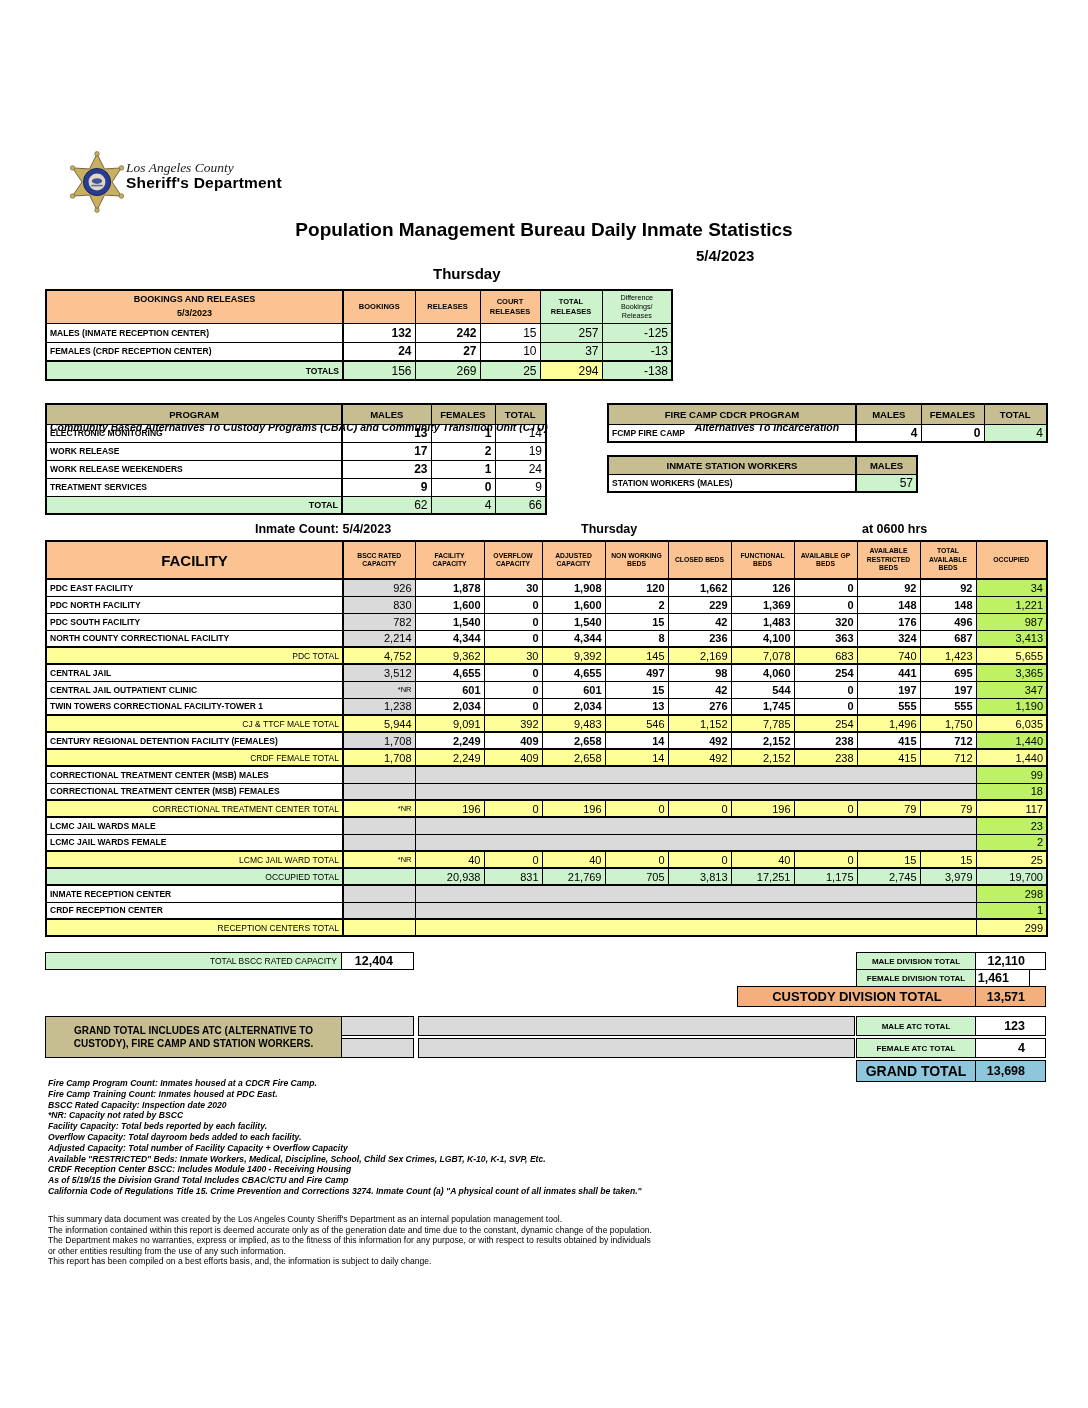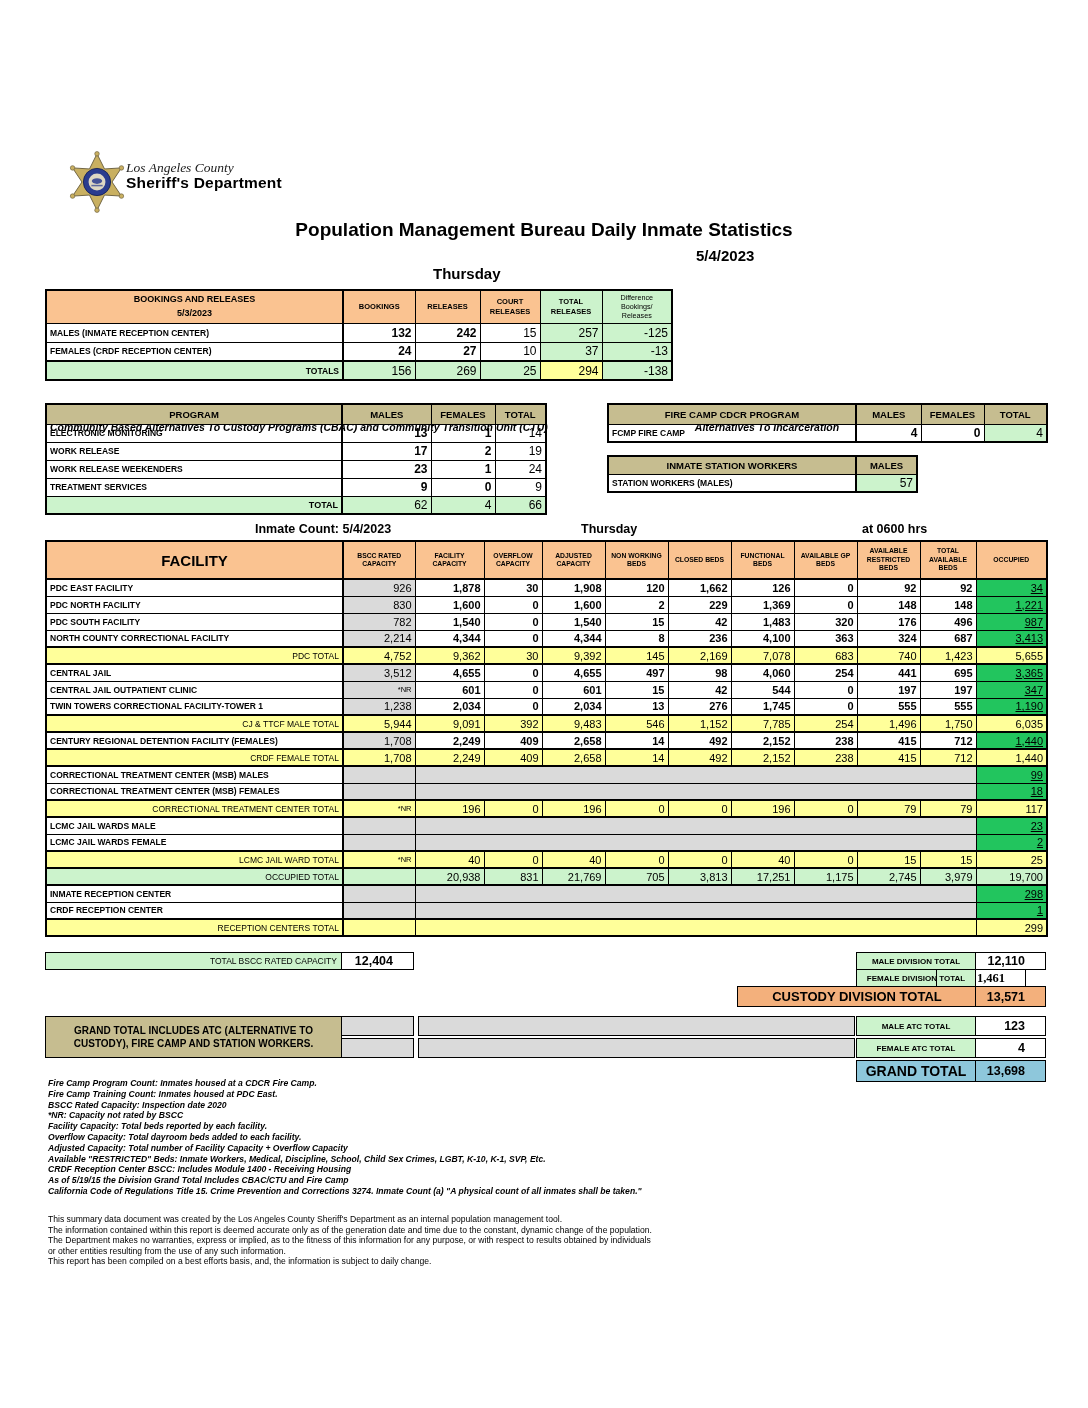--- a/index.html
+++ b/index.html
@@ -6,21 +6,21 @@
   .page{position:relative;width:1088px;height:1408px;background:#fff;overflow:hidden;
         font-family:"Liberation Sans",sans-serif;color:#000;}
   .abs{position:absolute;}
   table{border-collapse:collapse;table-layout:fixed;}
   td,th{padding:0 3px;overflow:hidden;}
 
   
   .bg-orange{background:#FAC391;}
   .bg-green{background:#CCF3CC;}
   .bg-yellow{background:#FFFF9A;}
-  .bg-blue{background:#22c55e;text-decoration:underline;}
+  .bg-blue{background:#bef264;}
   .bg-tan{background:#C6BD90;}
   .bg-gray{background:#DADADA;}
   .bg-custody{background:#F3B07C;}
   .bg-grand{background:#8EC7DB;}
 
   
   .logo-star{left:66px;top:149px;width:62px;height:66px;}
   .logo-text{left:126px;top:161px;line-height:1.05;}
   .logo-line1{font-family:"Liberation Serif",serif;font-style:italic;font-size:13.5px;color:#1a1a1a;}
   .logo-line2{font-weight:bold;font-size:15.5px;letter-spacing:.2px;}
@@ -540,21 +540,21 @@
         </tr>
       </tbody>
   </table>
 
   <div class="cellbox lab-right bg-green" style="left:45px;top:952px;width:297px;height:18px;">TOTAL BSCC RATED CAPACITY</div>
   <div class="cellbox val" style="left:341px;top:952px;width:73px;height:18px;">12,404</div>
   <div class="cellbox lab-sm bg-green" style="left:856px;top:952px;width:120px;height:18px;">MALE DIVISION TOTAL</div>
   <div class="cellbox val" style="left:975px;top:952px;width:71px;height:18px;">12,110</div>
 
   <div class="cellbox lab-sm bg-green" style="left:856px;top:969px;width:120px;height:18px;">FEMALE DIVISION TOTAL</div>
-  <div class="cellbox val" style="left:936px;top:969px;width:90px;height:18px;font-family:Liberation Serif, serif;">1,461</div>
+  <div class="cellbox val" style="left:975px;top:969px;width:55px;height:18px;">1,461</div>
 
   <div class="cellbox lab-big bg-custody" style="left:737px;top:986px;width:240px;height:21px;">CUSTODY DIVISION TOTAL</div>
   <div class="cellbox val bg-custody" style="left:975px;top:986px;width:71px;height:21px;">13,571</div>
 
   <div class="cellbox bg-tan" style="left:45px;top:1016px;width:297px;height:42px;flex-direction:column;justify-content:center;font-size:10px;font-weight:bold;text-align:center;line-height:1.35;">
     <div>GRAND TOTAL INCLUDES ATC (ALTERNATIVE TO</div>
     <div>CUSTODY), FIRE CAMP AND STATION WORKERS.</div>
   </div>
   <div class="cellbox bg-gray" style="left:341px;top:1016px;width:73px;height:20px;"></div>
   <div class="cellbox bg-gray" style="left:418px;top:1016px;width:437px;height:20px;"></div>

